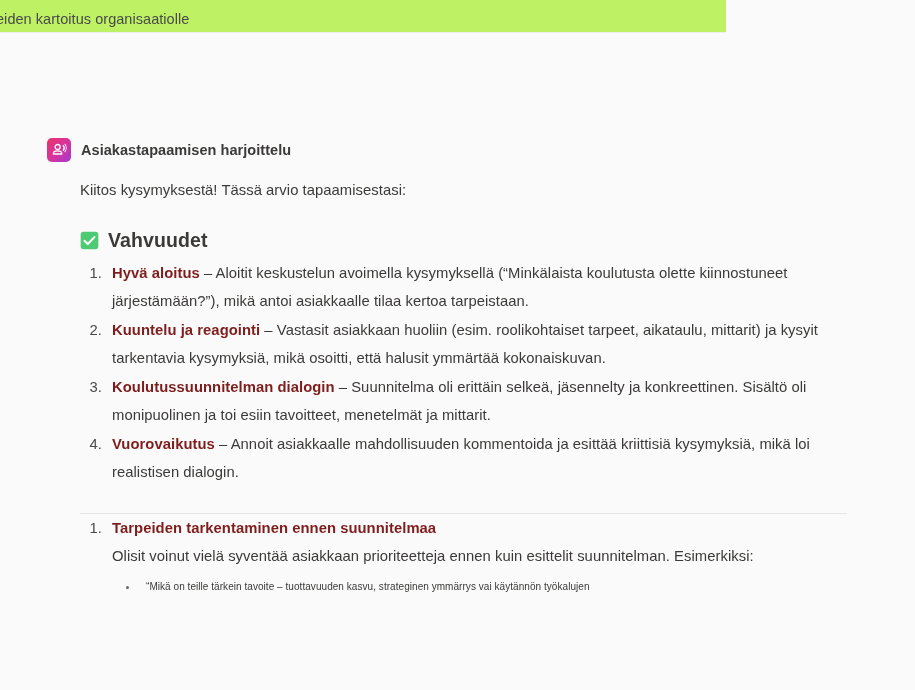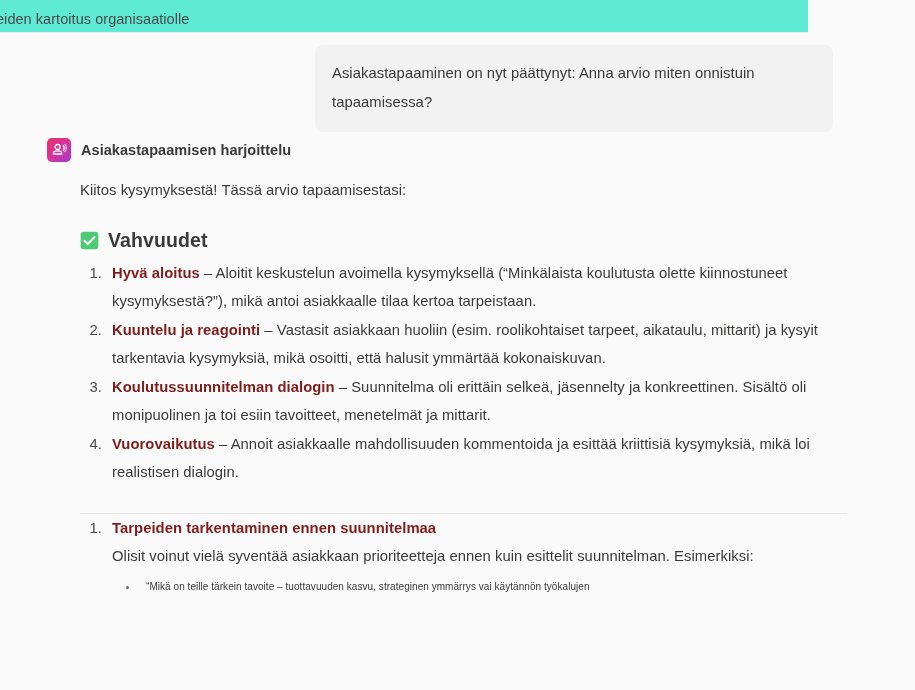--- a/index.html
+++ b/index.html
@@ -23,23 +23,23 @@
     height: 690px;
     background: #fafafa;
     overflow: hidden;
   }
 
   
   .topbar {
     position: absolute;
     top: 0;
     left: 0;
-    width: 808px;
+    width: 726px;
     height: 33px;
-    background: #5eead4;
+    background: #bef264;
     border-bottom: 1px solid #eeeeee;
     box-sizing: border-box;
   }
   .topbar-title {
     position: absolute;
     left: -4px;
     top: 10px;
     font-size: 14.5px;
     line-height: 18px;
     color: #4a4a4a;
@@ -205,25 +205,20 @@
 <body>
 
 <div class="app">
 
   <div class="topbar">
     <div class="topbar-title">eiden kartoitus organisaatiolle</div>
   </div>
 
   <div class="convo">
 
-    <div class="user-row">
-      <div class="user-bubble">
-        <div class="user-bubble-text">Asiakastapaaminen on nyt päättynyt: Anna arvio miten onnistuin tapaamisessa?</div>
-      </div>
-    </div>
 
     <div class="assistant">
 
       <div class="assistant-head">
         <div class="bot-avatar">
           <svg width="16" height="16" viewBox="0 0 16 16" aria-hidden="true">
             <circle cx="6.6" cy="5.0" r="2.5" fill="none" stroke="#ffffff" stroke-width="1.3"></circle>
             <path d="M2.4 11.4 C2.4 9.6 4.3 8.9 6.6 8.9 C8.9 8.9 10.8 9.6 10.8 11.4 L10.8 12.0 L2.4 12.0 Z" fill="none" stroke="#ffffff" stroke-width="1.3" stroke-linejoin="round"></path>
             <path d="M12.3 3.6 C13.4 5.0 13.4 7.0 12.3 8.4" fill="none" stroke="#ffffff" stroke-width="1.3" stroke-linecap="round"></path>
             <path d="M14.0 2.3 C15.5 4.3 15.5 7.7 14.0 9.7" fill="none" stroke="#ffffff" stroke-width="1.1" stroke-linecap="round" opacity="0.9"></path>
@@ -239,21 +234,21 @@
         <div class="section-heading">
           <svg class="emoji" viewBox="0 0 20 20">
             <rect x="0.7" y="0.7" width="18.6" height="18.6" rx="3.2" fill="#4fca74"></rect>
             <path d="M4.7 10.3 L8.2 13.7 L15.2 6.4" fill="none" stroke="#ffffff" stroke-width="2.1" stroke-linecap="round" stroke-linejoin="round"></path>
           </svg>
           <span class="h-text">Vahvuudet</span>
         </div>
 
         <ol class="num-list">
           <li>
-            <b class="bold">Hyvä aloitus</b><span> – Aloitit keskustelun avoimella kysymyksellä (“Minkälaista koulutusta olette kiinnostuneet kysymyksestä?”), mikä antoi asiakkaalle tilaa kertoa tarpeistaan.</span>
+            <b class="bold">Hyvä aloitus</b><span> – Aloitit keskustelun avoimella kysymyksellä (“Minkälaista koulutusta olette kiinnostuneet järjestämään?”), mikä antoi asiakkaalle tilaa kertoa tarpeistaan.</span>
           </li>
           <li>
             <b class="bold">Kuuntelu ja reagointi</b><span> – Vastasit asiakkaan huoliin (esim. roolikohtaiset tarpeet, aikataulu, mittarit) ja kysyit tarkentavia kysymyksiä, mikä osoitti, että halusit ymmärtää kokonaiskuvan.</span>
           </li>
           <li>
             <b class="bold">Koulutussuunnitelman dialogin</b><span> – Suunnitelma oli erittäin selkeä, jäsennelty ja konkreettinen. Sisältö oli monipuolinen ja toi esiin tavoitteet, menetelmät ja mittarit.</span>
           </li>
           <li>
             <b class="bold">Vuorovaikutus</b><span> – Annoit asiakkaalle mahdollisuuden kommentoida ja esittää kriittisiä kysymyksiä, mikä loi realistisen dialogin.</span>
           </li>

